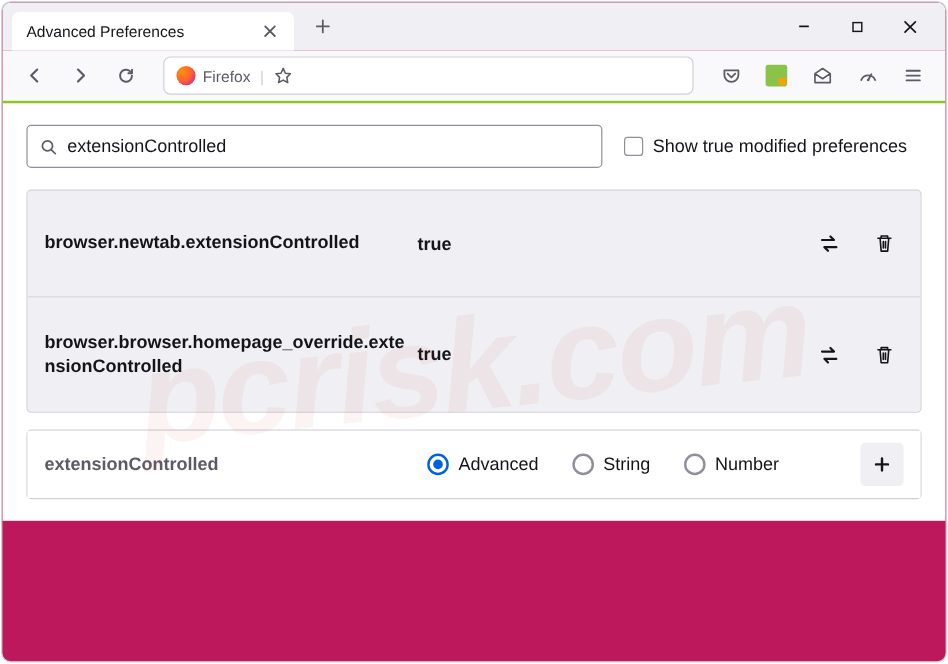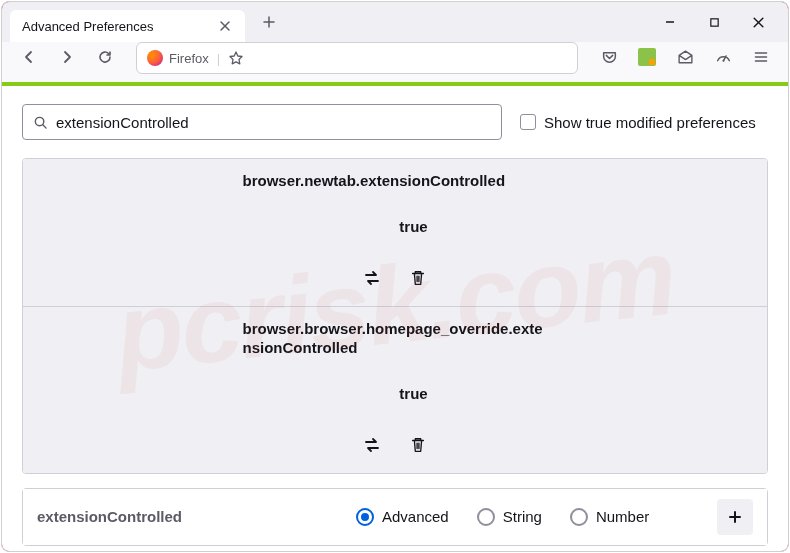--- a/index.html
+++ b/index.html
@@ -11,21 +11,21 @@
     
     .tab-bar { display: flex; align-items: center; height: 40px; background: #f0f0f4; padding: 0 8px; }
     .tab { display: flex; align-items: center; background: #fff; border-radius: 6px 6px 0 0; padding: 0 12px; height: 32px; margin-top: 8px; min-width: 235px; gap: 10px; }
     .tab-title { font-size: 13px; flex: 1; color: #15141a; }
     .tab-close { width: 16px; height: 16px; display: flex; align-items: center; justify-content: center; cursor: pointer; color: #5b5b66; }
     .new-tab-btn { width: 28px; height: 28px; display: flex; align-items: center; justify-content: center; margin-left: 10px; cursor: pointer; color: #5b5b66; border-radius: 4px; }
     .window-controls { margin-left: auto; display: flex; gap: 28px; padding-right: 14px; }
     .window-ctrl { width: 16px; height: 16px; display: flex; align-items: center; justify-content: center; cursor: pointer; color: #15141a; }
     
     
-    .toolbar { display: flex; height: 44px; background: #f9f9fb; padding: 0 12px; gap: 8px; border-bottom: 4px solid #84cc16; }
+    .toolbar { display: flex; align-items: center; height: 44px; background: #f9f9fb; padding: 0 12px; gap: 8px; border-bottom: 2px solid #84cc16; }
     .nav-btn { width: 30px; height: 30px; display: flex; align-items: center; justify-content: center; cursor: pointer; color: #5b5b66; border-radius: 4px; }
     .url-bar { flex: 1; display: flex; align-items: center; background: #fff; border: 1px solid #cfcfd8; border-radius: 6px; height: 32px; padding: 0 10px; gap: 8px; margin: 0 8px; }
     .url-identity { display: flex; align-items: center; gap: 6px; font-size: 13px; color: #5b5b66; }
     .url-identity-sep { color: #cfcfd8; font-size: 13px; }
     .url-text { flex: 1; font-size: 14px; color: #5b5b66; }
     .url-star { color: #5b5b66; }
     .toolbar-icon { width: 30px; height: 30px; display: flex; align-items: center; justify-content: center; cursor: pointer; color: #5b5b66; border-radius: 4px; }
     .ext-icon { width: 18px; height: 18px; background: #8bc34a; border-radius: 2px; position: relative; }
     .ext-icon::after { content: ""; position: absolute; right: 1px; bottom: 1px; width: 6px; height: 6px; background: #ffa000; border-radius: 1px; }
     
@@ -33,24 +33,24 @@
     .content { padding: 18px 20px; background: #fff; }
     .search-row { display: flex; align-items: center; gap: 18px; margin-bottom: 18px; }
     .search-box { flex: 1; display: flex; align-items: center; border: 1px solid #8f8f9d; border-radius: 4px; height: 36px; padding: 0 10px; gap: 8px; max-width: 480px; background:#fff; }
     .search-icon { color: #5b5b66; }
     .search-input { border: none; outline: none; font-size: 15px; color: #15141a; flex: 1; background: transparent; }
     .checkbox-row { display: flex; align-items: center; gap: 8px; font-size: 15px; color: #15141a; }
     .checkbox { width: 16px; height: 16px; border: 1px solid #8f8f9d; border-radius: 3px; background: #fff; }
     
     
     .pref-table { border: 1px solid #cfcfd8; border-radius: 4px; overflow: hidden; margin-bottom: 14px; }
-    .pref-row { display: flex; align-items: center; padding: 12px 14px; background: #f0f0f4; border-bottom: 1px solid #cfcfd8; gap: 27px; flex-direction: column; }
+    .pref-row { display: flex; align-items: center; padding: 28px 14px; background: #f0f0f4; border-bottom: 1px solid #cfcfd8; gap: 6px; }
     .pref-row:last-child { border-bottom: none; }
     .pref-name { font-weight: 700; font-size: 15px; color: #15141a; width: 305px; word-break: break-word; line-height: 1.3; }
-    .pref-value { font-weight: 700; font-size: 15px; color: #15141a; flex: 1; margin-left: 37px; }
+    .pref-value { font-weight: 700; font-size: 15px; color: #15141a; flex: 1; }
     .pref-actions { display: flex; gap: 14px; }
     .pref-action-btn { width: 32px; height: 32px; display: flex; align-items: center; justify-content: center; cursor: pointer; color: #15141a; border-radius: 4px; }
     
     
     .new-pref-table { border: 1px solid #cfcfd8; border-radius: 4px; }
     .new-pref-row { display: flex; align-items: center; padding: 10px 14px; gap: 14px; background:#fff; }
     .new-pref-name { font-weight: 700; font-size: 15px; color: #5b5b66; width: 305px; }
     .radio-group { display: flex; gap: 28px; align-items: center; flex: 1; }
     .radio-item { display: flex; align-items: center; gap: 8px; font-size: 15px; color: #15141a; }
     .radio { width: 18px; height: 18px; border: 2px solid #8f8f9d; border-radius: 50%; display: flex; align-items: center; justify-content: center; }

